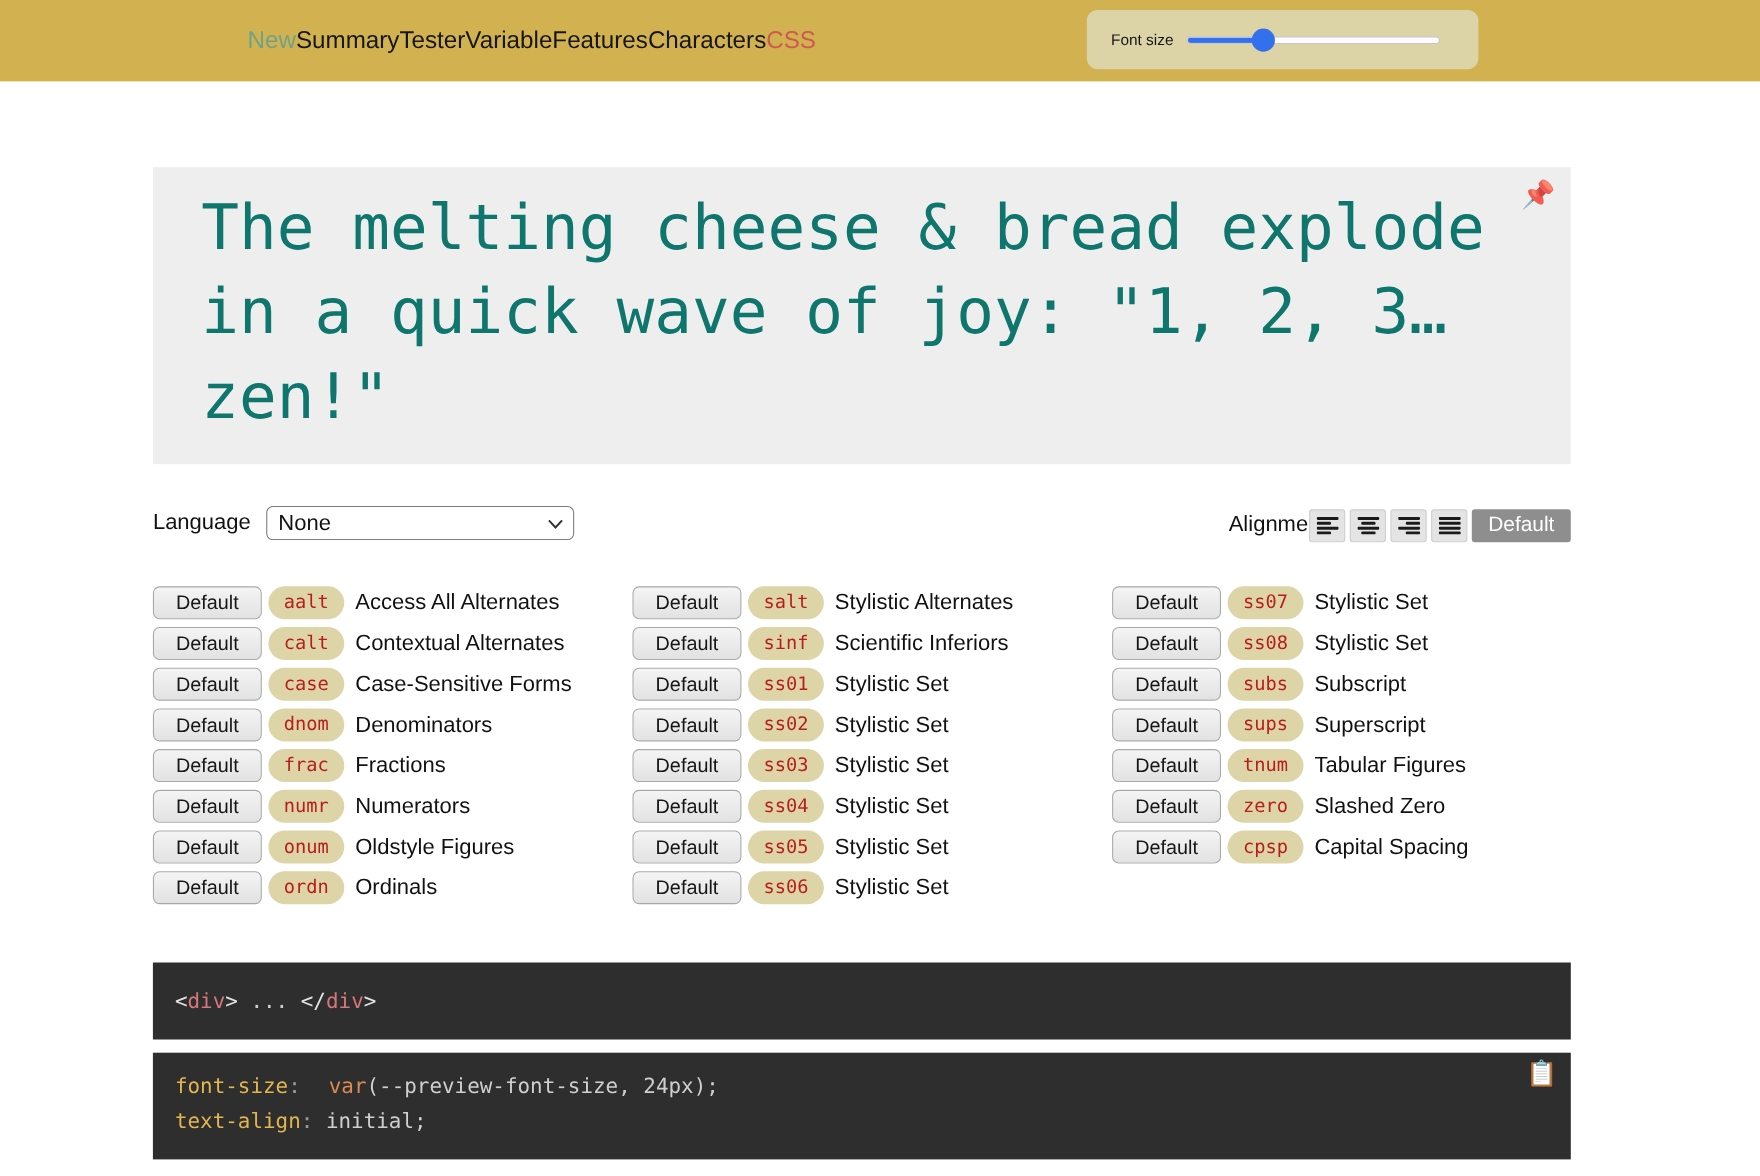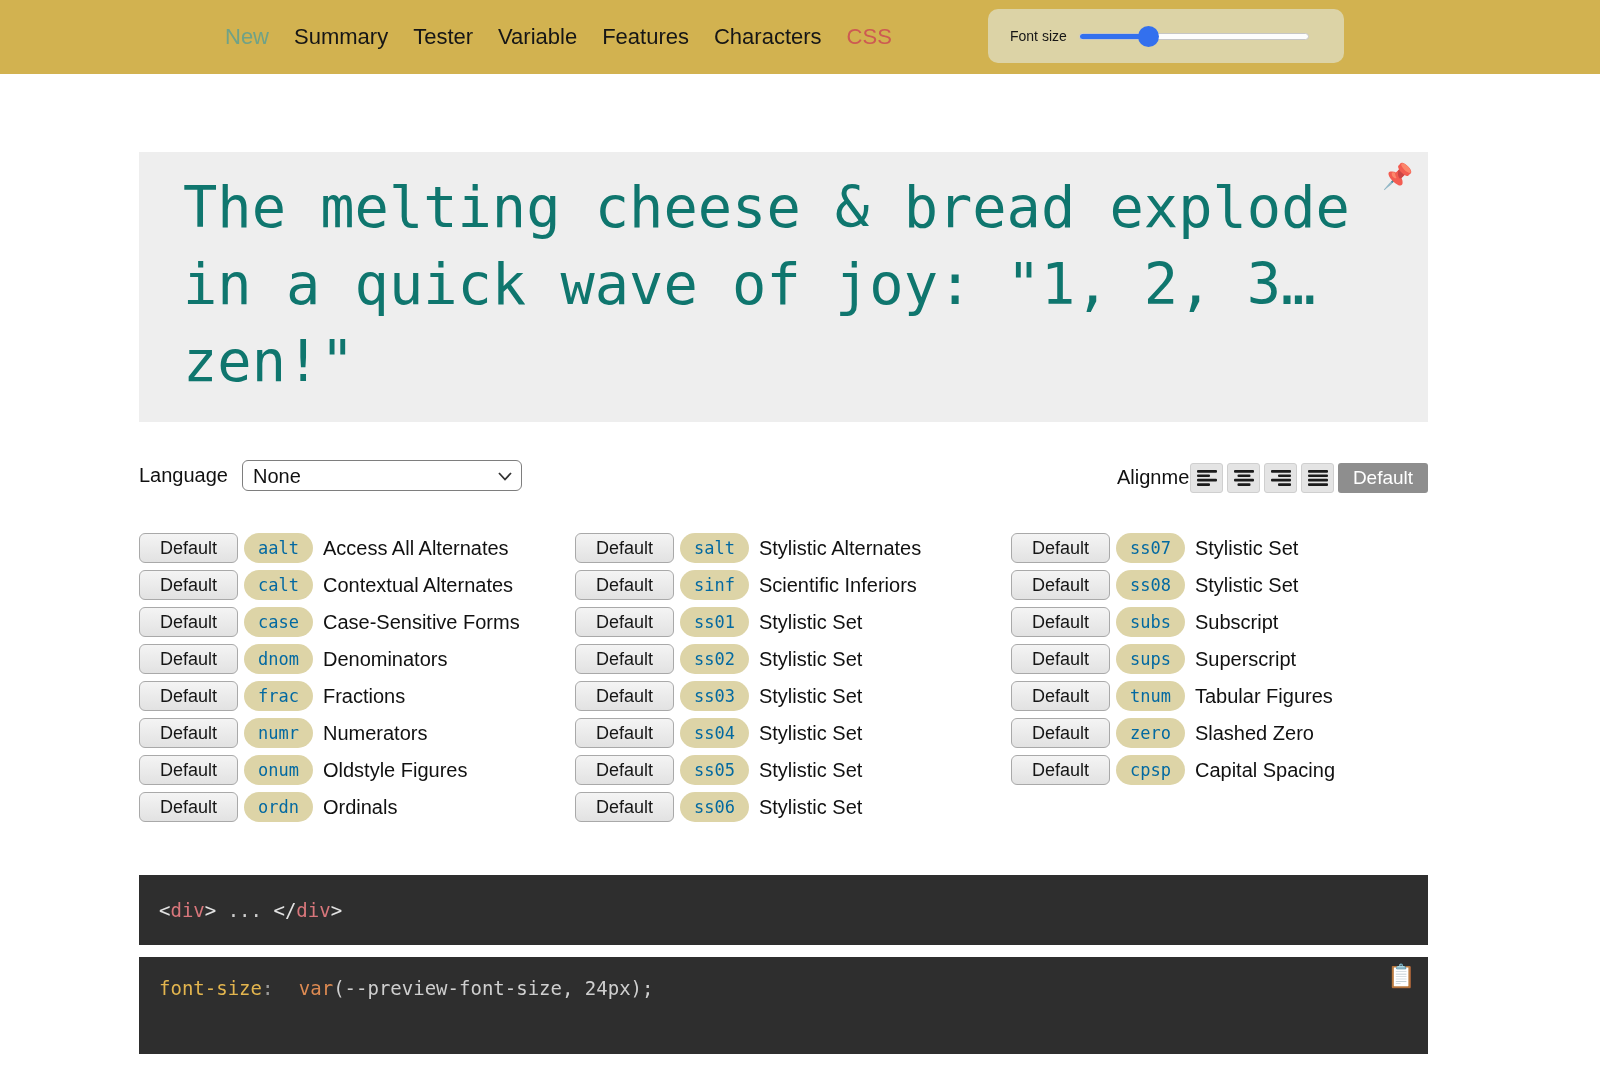--- a/index.html
+++ b/index.html
@@ -8,21 +8,21 @@
     background:#ffffff;font-family:"Liberation Sans",sans-serif;color:#111;
   }
 
   
   .topnav{
     position:absolute;left:0;top:0;width:1600px;height:74px;
     background:var(--nav-bg,#d2b250);
   }
   .nav-items{
     position:absolute;left:225px;top:0;height:74px;
-    display:flex;align-items:center;gap:25px;
+    display:flex;align-items:center;
     font-size:22px;color:#161616;
   }
   .nav-item{cursor:pointer;white-space:nowrap;}
 
   .fontsize-box{
     position:absolute;left:988px;top:9px;width:356px;height:54px;
     background:var(--control-box-bg,#dcd3a6);border-radius:10px;
     display:flex;align-items:center;padding-left:22px;box-sizing:border-box;gap:12px;
   }
   .fontsize-label{font-size:14px;color:#161616;white-space:nowrap;}
@@ -80,21 +80,21 @@
   .feat-row{display:flex;align-items:center;height:30px;}
   .btn-default{
     width:99px;height:30px;margin-right:6px;flex:0 0 auto;
     background:linear-gradient(#f4f4f4,#e2e2e2);
     border:1px solid #a9a9a9;border-radius:6px;
     font-family:"Liberation Sans",sans-serif;font-size:18px;color:#161616;cursor:pointer;
   }
   .pill{
     height:30px;margin-right:10px;padding:0 14px;border-radius:15px;
     background:var(--pill-bg,#ddd4a7);
-    font-family:"DejaVu Sans Mono",monospace;font-size:17px;color:#0369a1;
+    font-family:"DejaVu Sans Mono",monospace;font-size:17px;color:#b91c1c;
     display:flex;align-items:center;flex:0 0 auto;
   }
   .feat-name{font-size:20px;color:#111;white-space:nowrap;}
 
   
   .code{
     position:absolute;left:139px;width:1289px;background:var(--code-bg,#2e2e2e);
     font-family:"DejaVu Sans Mono",monospace;font-size:19px;box-sizing:border-box;
   }
   .code span{white-space:pre;}
@@ -314,14 +314,15 @@
   </div>
 
 <div class="code code-html">
   <span id="code-html-line"><span class="tk-punct">&lt;</span><span class="tk-tag">div</span><span class="tk-punct">&gt;</span><span class="tk-plain"> ... </span><span class="tk-punct">&lt;/</span><span class="tk-tag">div</span><span class="tk-punct">&gt;</span></span>
 </div>
 
 <div class="code code-css">
   <button class="copy-btn">📋</button>
   <div id="code-css-lines">
       <div class="code-line"><span class="tk-prop">font-size</span><span class="tk-colon">: </span><span class="tk-func">var</span><span class="tk-plain">(--preview-font-size, 24px);</span></div>
+      <div class="code-line"><span class="tk-prop">text-align</span><span class="tk-colon">: </span><span class="tk-plain">initial;</span></div>
     </div>
 </div>
 
 </body></html>

